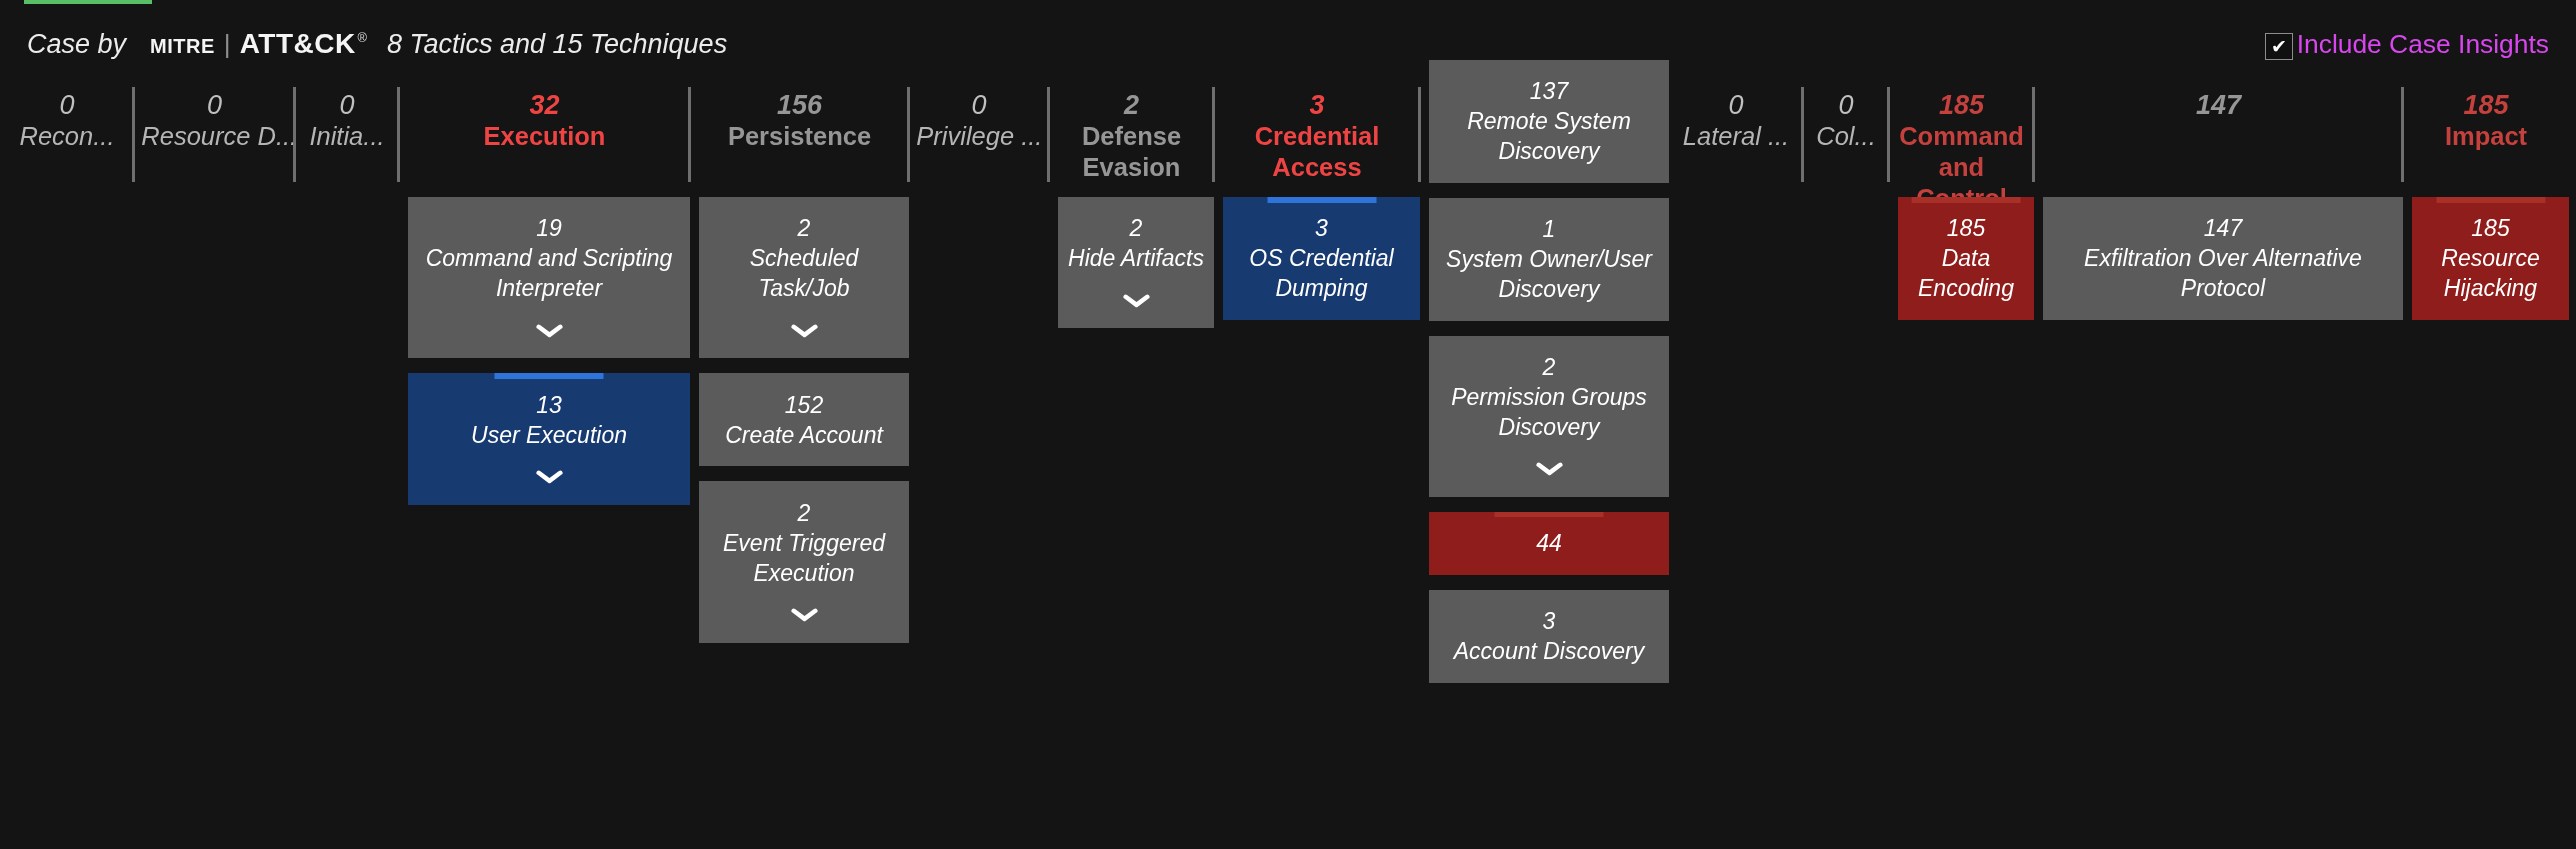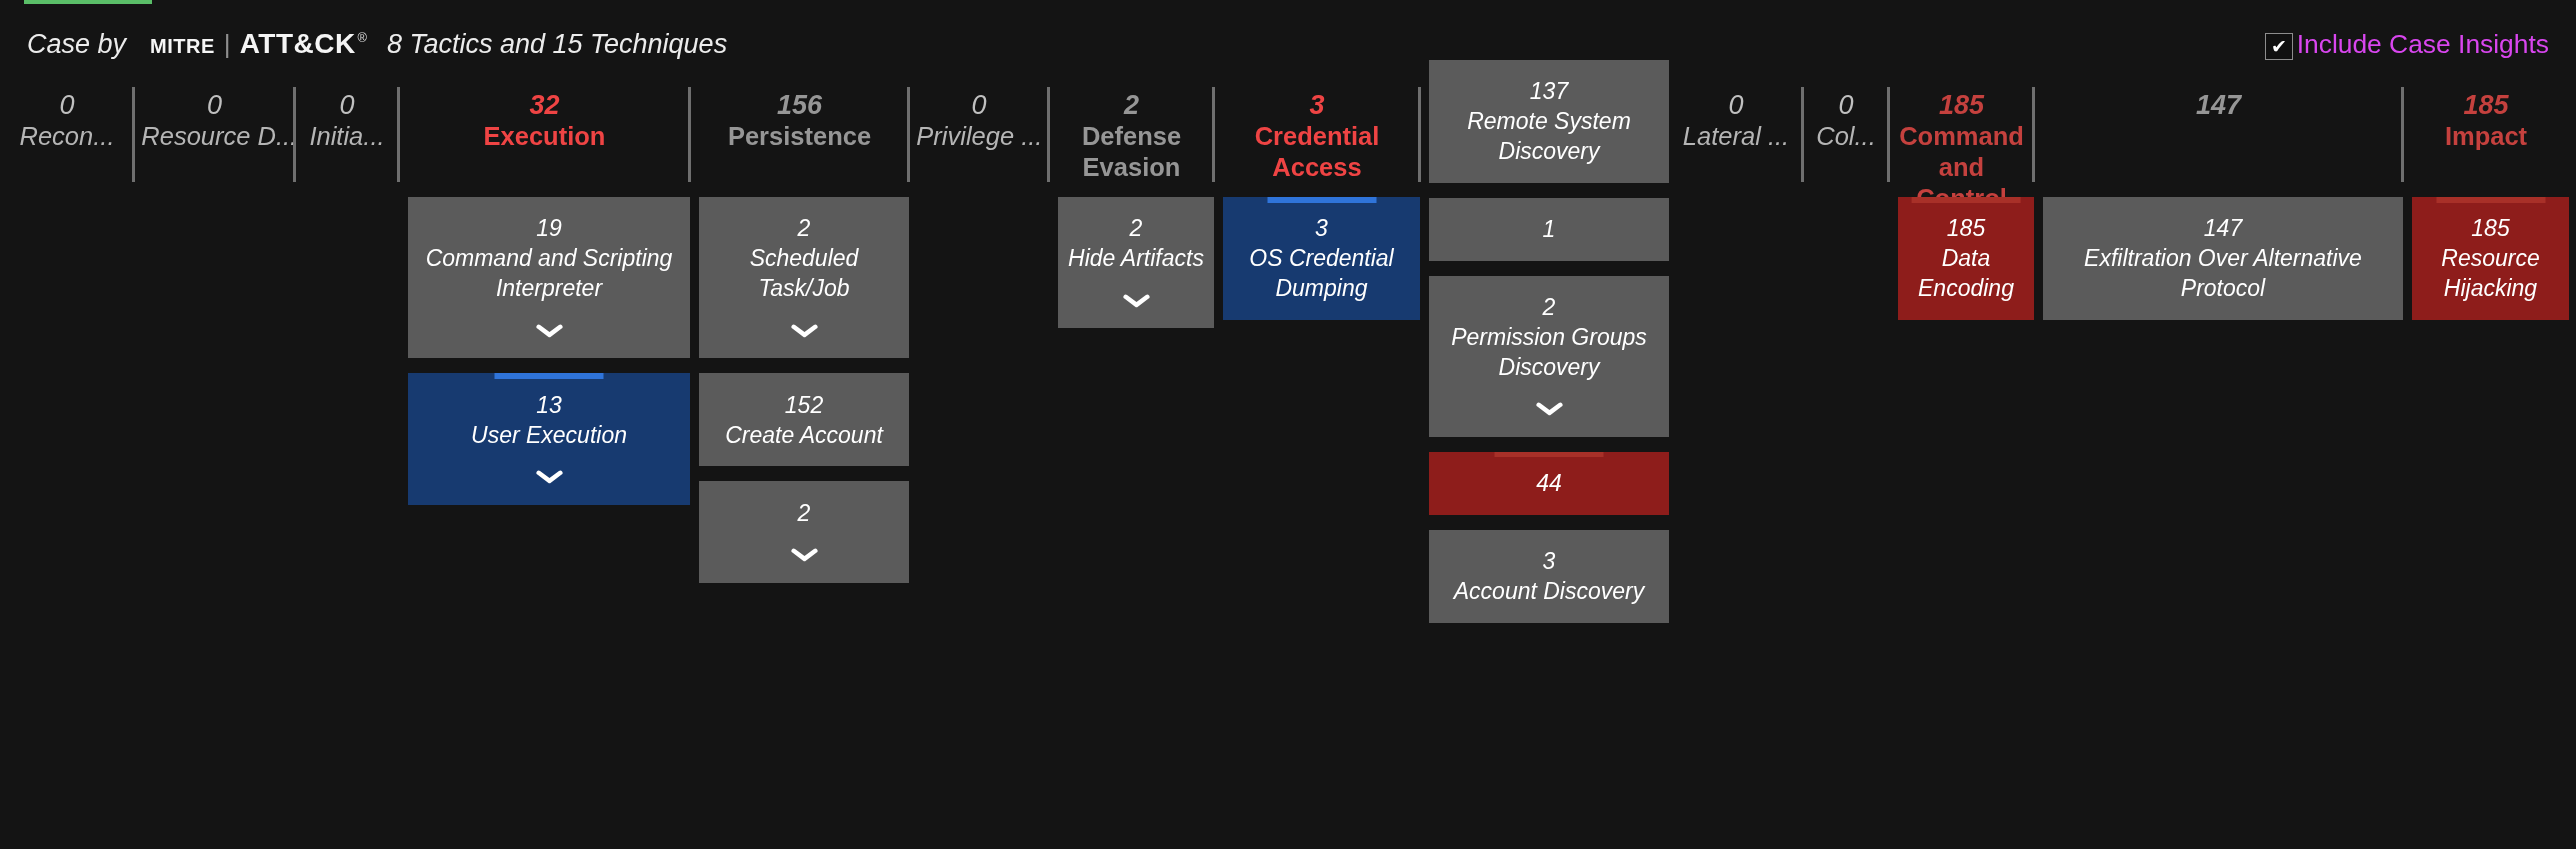--- a/index.html
+++ b/index.html
@@ -141,20 +141,21 @@
                 <polyline points="3,3 15,12 27,3" stroke="#ffffff" stroke-width="5" stroke-linecap="round" stroke-linejoin="round" fill="none"></polyline>
               </svg>
             </div>
           </div>
           <div class="card c-gray">
             <div class="card-count">152</div>
             <div class="card-name">Create Account</div>
           </div>
           <div class="card c-gray">
             <div class="card-count">2</div>
+            <div class="card-name">Event Triggered Execution</div>
             <div class="chev">
               <svg width="27" height="14.6" viewBox="0 0 30 16" fill="none" xmlns="http://www.w3.org/2000/svg">
                 <polyline points="3,3 15,12 27,3" stroke="#ffffff" stroke-width="5" stroke-linecap="round" stroke-linejoin="round" fill="none"></polyline>
               </svg>
             </div>
           </div>
         </div>
       </div>
       <div class="tcol" style="width: 140px;">
         <div class="tcol-header v-zero">
@@ -194,20 +195,21 @@
         </div>
       </div>
       <div class="tcol" style="width: 249px;">
         <div class="cards">
           <div class="card c-gray">
             <div class="card-count">137</div>
             <div class="card-name">Remote System Discovery</div>
           </div>
           <div class="card c-gray">
             <div class="card-count">1</div>
+            <div class="card-name">System Owner/User Discovery</div>
           </div>
           <div class="card c-gray">
             <div class="card-count">2</div>
             <div class="card-name">Permission Groups Discovery</div>
             <div class="chev">
               <svg width="27" height="14.6" viewBox="0 0 30 16" fill="none" xmlns="http://www.w3.org/2000/svg">
                 <polyline points="3,3 15,12 27,3" stroke="#ffffff" stroke-width="5" stroke-linecap="round" stroke-linejoin="round" fill="none"></polyline>
               </svg>
             </div>
           </div>

